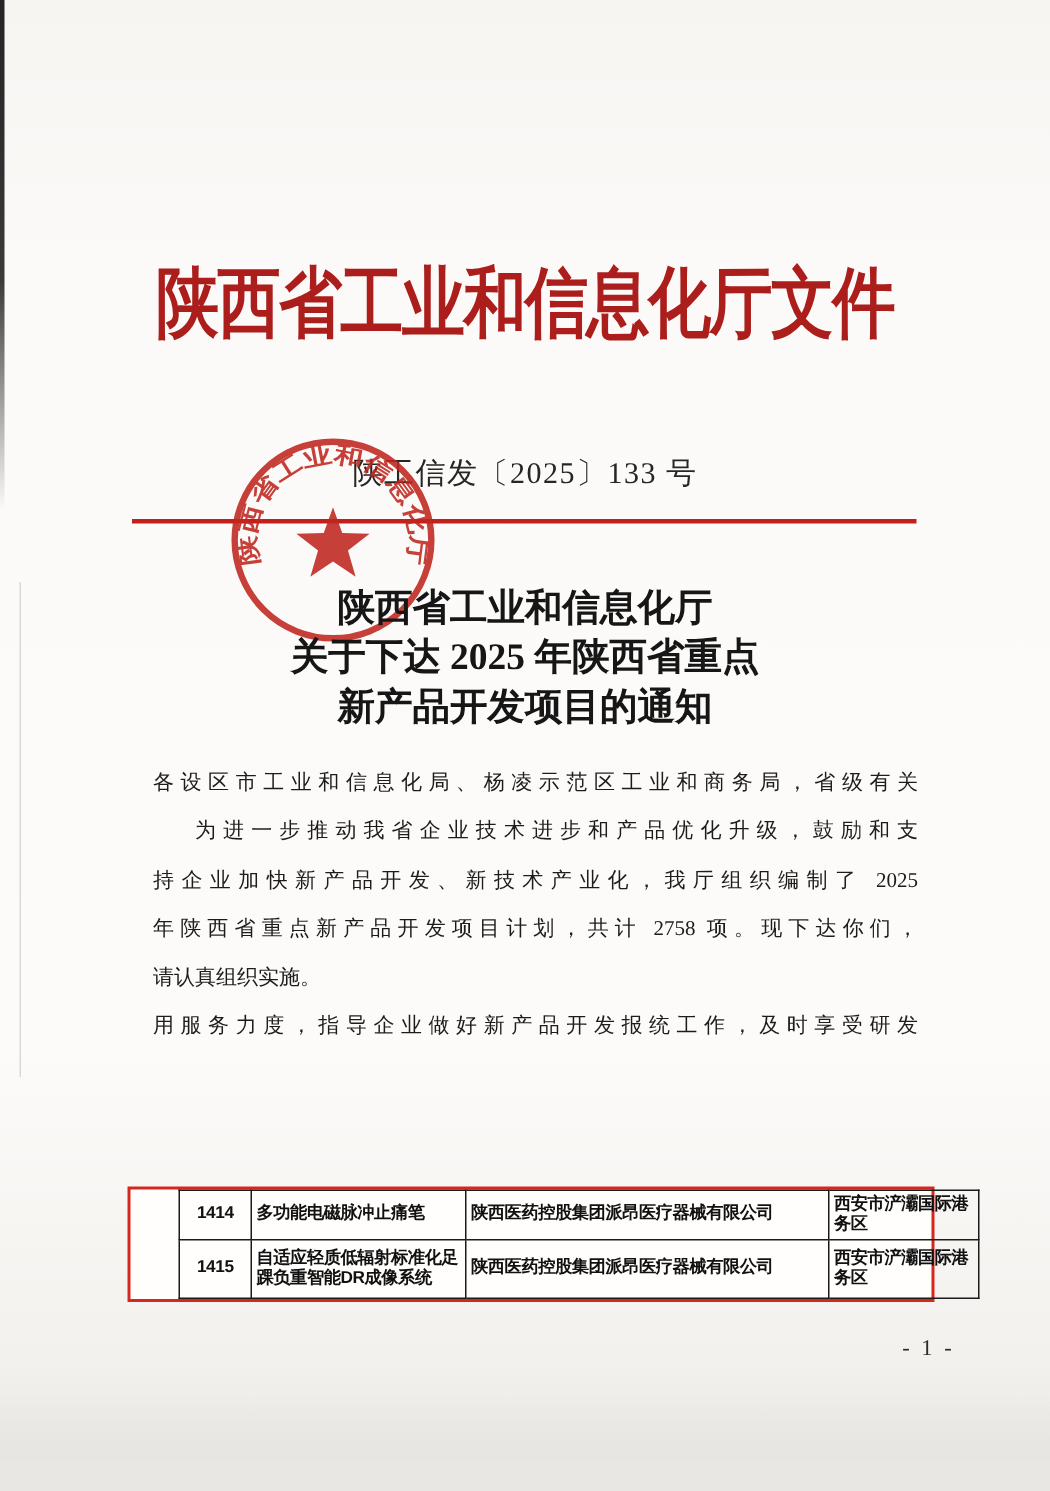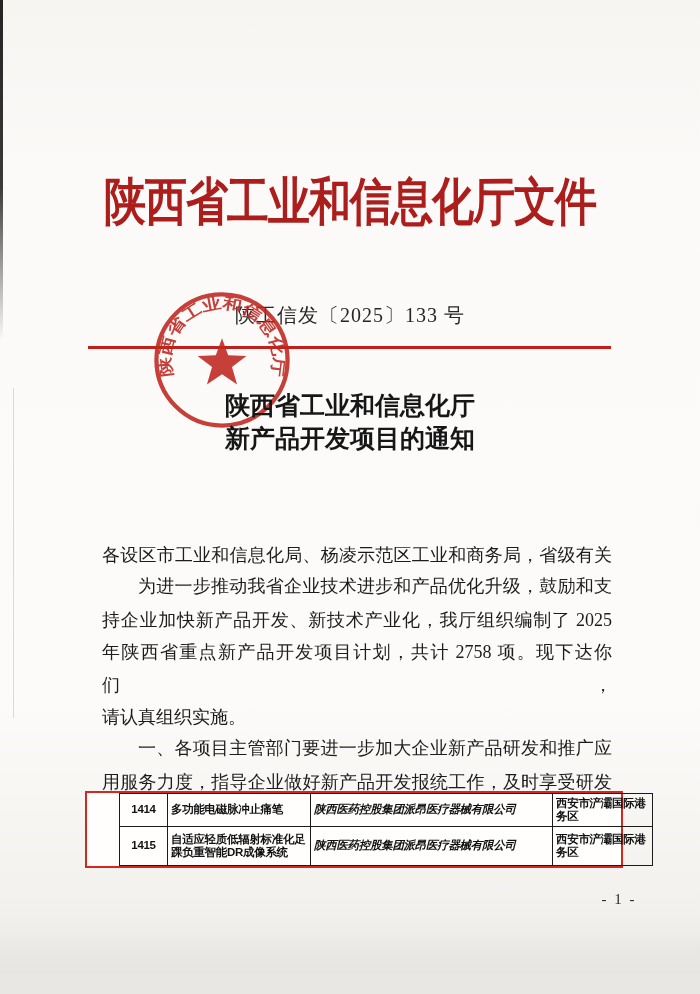--- a/index.html
+++ b/index.html
@@ -39,22 +39,22 @@
   .seal{position:absolute;left:146px;top:284px;width:152px;height:152px;
     opacity:.88;filter:blur(.4px);}
 
   
   .notice-title{
     position:absolute;left:0;top:389px;width:700px;text-align:center;
     font-weight:bold;color:#161616;font-size:25px;line-height:33px;
   }
   
   .body-text{
-    position:absolute;left:102px;top:539px;width:510px;
-    font-size:18px;line-height:32.4px;color:#1c1c1c;
+    position:absolute;left:102px;top:507px;width:510px;
+    font-size:14px;line-height:32.4px;color:#1c1c1c;
   }
   .body-line{text-align:justify;text-align-last:justify;white-space:normal;}
   .body-line.para-end{text-align-last:left;}
   .body-line.indent{text-indent:2em;font-family:Liberation Mono, monospace;}
 
   
   .table-wrap{
     position:absolute;left:85px;top:791px;width:538px;
     border:2.5px solid #d3281c;background:#fffefd;box-sizing:border-box;
   }
@@ -63,21 +63,21 @@
     border:1px solid #1b1b1b;
     font-family:"Liberation Sans","DejaVu Sans",sans-serif;
     font-weight:700;font-size:11.5px;line-height:13.5px;letter-spacing:-.3px;
     color:#111;padding:1px 3px;vertical-align:middle;overflow:hidden;
   }
   table.grid tr.r1 td{height:30px;}
   table.grid tr.r2 td{height:36px;}
   td.c-id{width:41px;text-align:center;font-weight:600;
     font-family:"Liberation Serif","DejaVu Serif",serif;font-size:13px;letter-spacing:.5px;}
   td.c-prod{width:136px;}
-  td.c-comp{width:235px;font-style:italic;}
+  td.c-comp{width:235px;}
   td.c-dist{width:auto;}
 
   
   .page-number{
     position:absolute;left:584px;top:891px;width:70px;text-align:center;
     font-size:15px;color:#2a2a2a;letter-spacing:2px;
   }
 </style>
 </head>
 <body>
@@ -98,30 +98,30 @@
     <circle cx="80" cy="80" r="69" fill="none" stroke="#c0261f" stroke-width="4.5"></circle>
     <polygon points="80,57 86.5,75.1 105.7,75.7 90.5,87.4 95.9,105.8 80,95 64.1,105.8 69.5,87.4 54.3,75.7 73.5,75.1" fill="#c0261f"></polygon>
     <path id="seal-arc" d="M 29.3 98.5 A 54 54 0 1 1 130.7 98.5" fill="none"></path>
     <text font-size="16" font-weight="bold" fill="#c0261f" font-family="Liberation Serif, DejaVu Serif, serif">
       <textPath href="#seal-arc" startOffset="2" textLength="203" lengthAdjust="spacingAndGlyphs">陕西省工业和信息化厅</textPath>
     </text>
   </svg>
 
   <div class="notice-title">
     <div>陕西省工业和信息化厅</div>
+    <div>关于下达 2025 年陕西省重点</div>
     <div>新产品开发项目的通知</div>
   </div>
 
   <div class="body-text">
     <div class="body-line">各设区市工业和信息化局、杨凌示范区工业和商务局，省级有关</div>
     <div class="body-line indent">为进一步推动我省企业技术进步和产品优化升级，鼓励和支</div>
     <div class="body-line">持企业加快新产品开发、新技术产业化，我厅组织编制了 2025</div>
     <div class="body-line">年陕西省重点新产品开发项目计划，共计 2758 项。现下达你们，</div>
     <div class="body-line para-end">请认真组织实施。</div>
-    <div class="body-line indent">一、各项目主管部门要进一步加大企业新产品研发和推广应</div>
     <div class="body-line">用服务力度，指导企业做好新产品开发报统工作，及时享受研发</div>
   </div>
 
   <div class="table-wrap">
     <table class="grid">
       <tbody>
           <tr class="r1">
         <td class="c-id">1414</td>
         <td class="c-prod">多功能电磁脉冲止痛笔</td>
         <td class="c-comp">陕西医药控股集团派昂医疗器械有限公司</td>

